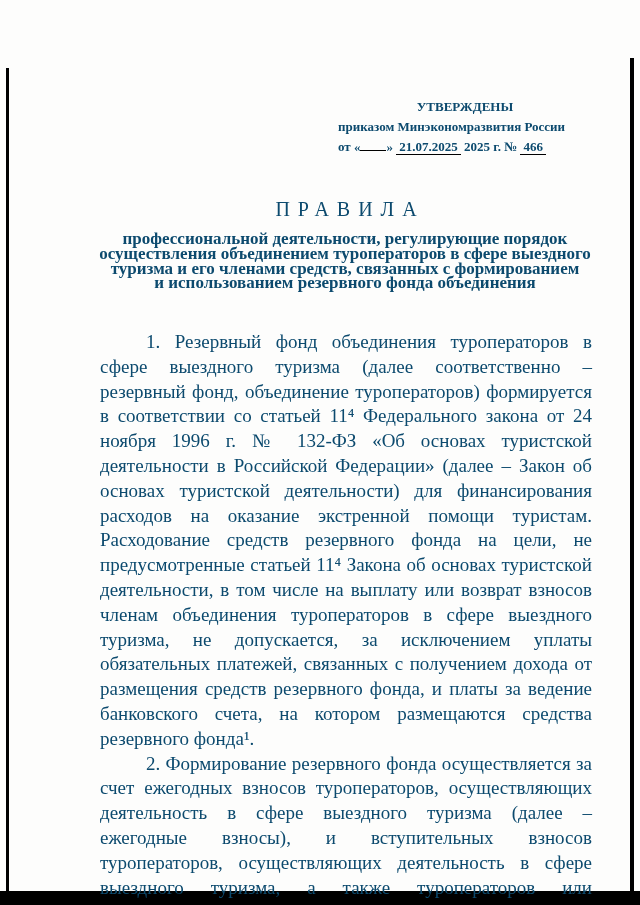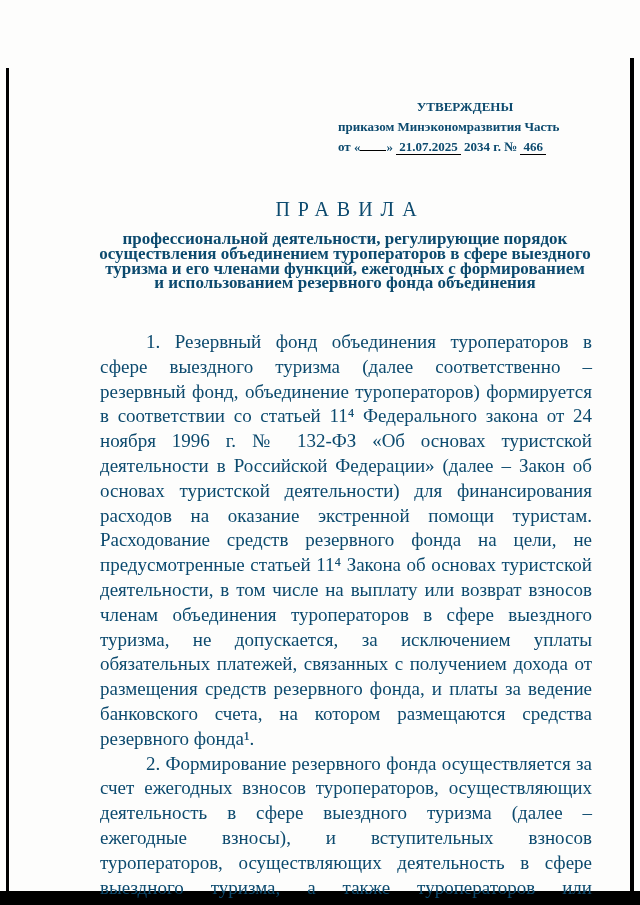--- a/index.html
+++ b/index.html
@@ -80,35 +80,35 @@
 <body>
 
 <div class="page">
 
   <div class="edge-left"></div>
   <div class="edge-right"></div>
   <div class="bottom-bar"></div>
 
   <div class="approval">
     <div class="centered">УТВЕРЖДЕНЫ</div>
-    <div>приказом Минэкономразвития Часть</div>
+    <div>приказом Минэкономразвития России</div>
     <div class="dateline">
       <span>от «</span><span class="blank"></span><span>»</span>
       <span class="u">21.07.2025</span>
-      <span>2034 г. №</span>
+      <span>2025 г. №</span>
       <span class="u">466</span>
     </div>
   </div>
 
   <div class="title">ПРАВИЛА</div>
 
   <div class="subtitle">
     <div>профессиональной деятельности, регулирующие порядок</div>
     <div>осуществления объединением туроператоров в сфере выездного</div>
-    <div>туризма и его членами функций, ежегодных с формированием</div>
+    <div>туризма и его членами средств, связанных с формированием</div>
     <div>и использованием резервного фонда объединения</div>
   </div>
 
   <div class="body">
     <p>1. Резервный фонд объединения туроператоров в сфере выездного туризма (далее соответственно – резервный фонд, объединение туроператоров) формируется в соответствии со статьей 11⁴ Федерального закона от 24 ноября 1996 г. № 132-ФЗ «Об основах туристской деятельности в Российской Федерации» (далее – Закон об основах туристской деятельности) для финансирования расходов на оказание экстренной помощи туристам. Расходование средств резервного фонда на цели, не предусмотренные статьей 11⁴ Закона об основах туристской деятельности, в том числе на выплату или возврат взносов членам объединения туроператоров в сфере выездного туризма, не допускается, за исключением уплаты обязательных платежей, связанных с получением дохода от размещения средств резервного фонда, и платы за ведение банковского счета, на котором размещаются средства резервного фонда¹.</p>
     <p>2. Формирование резервного фонда осуществляется за счет ежегодных взносов туроператоров, осуществляющих деятельность в сфере выездного туризма (далее – ежегодные взносы), и вступительных взносов туроператоров, осуществляющих деятельность в сфере выездного туризма, а также туроператоров или юридических лиц, ранее не осуществлявших туроператорскую деятельность в сфере выездного</p>
   </div>
 
 
 </div>

